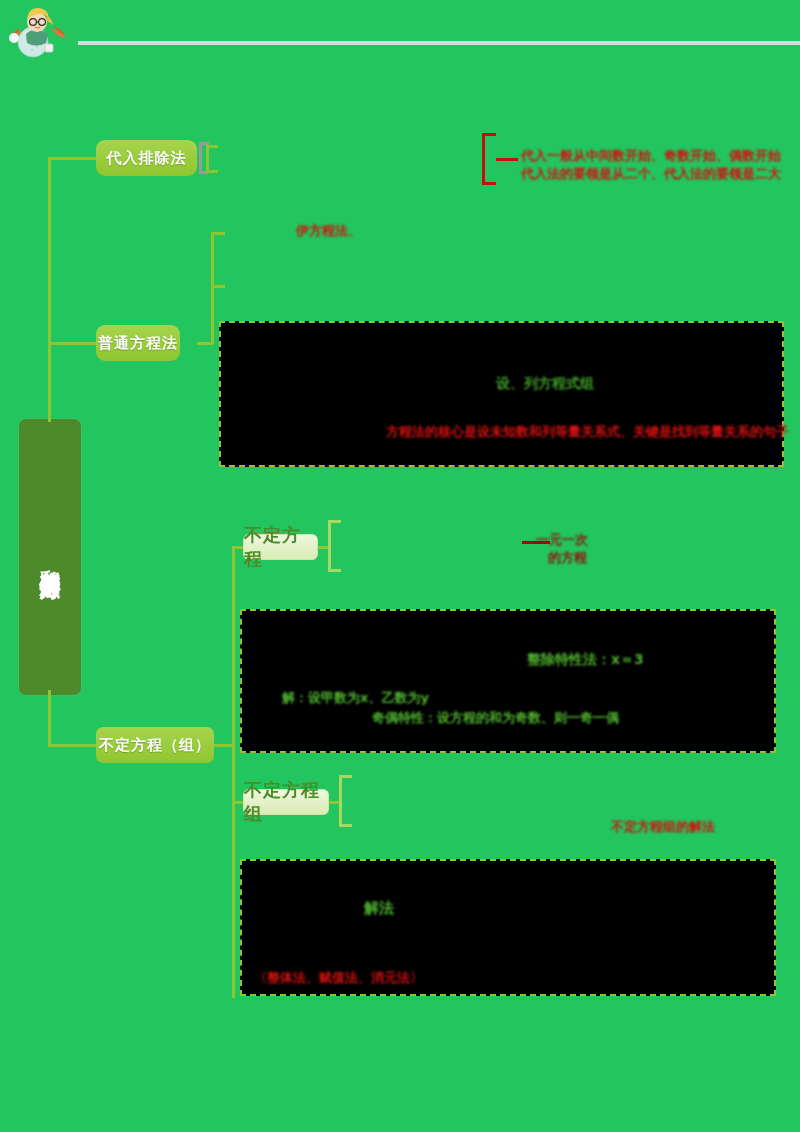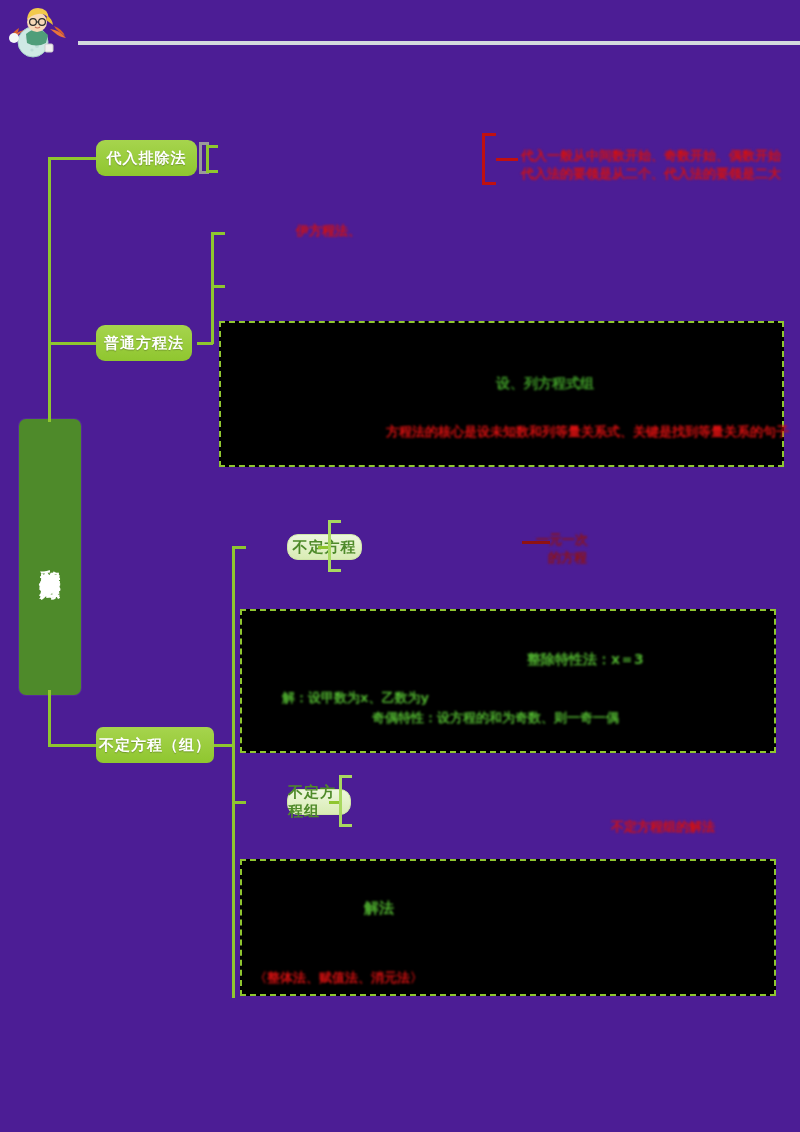--- a/index.html
+++ b/index.html
@@ -9,21 +9,21 @@
     width: 800px;
     height: 1132px;
     overflow: hidden;
     font-family: "DejaVu Sans", "Liberation Sans", sans-serif;
   }
 
   #page {
     position: relative;
     width: 800px;
     height: 1132px;
-    background: #4c1d95;
+    background: #22c55e;
   }
 
   
   #header-rule {
     position: absolute;
     left: 78px;
     top: 41px;
     width: 722px;
     height: 4px;
     background: #d4d9de;
@@ -70,41 +70,40 @@
     color: #ffffff;
     font-weight: bold;
     font-size: 15px;
     display: flex;
     align-items: center;
     justify-content: center;
     letter-spacing: 1px;
     text-shadow: 0 1px 1px rgba(0,0,0,0.25);
   }
   #node-dairu  { left: 96px;  top: 140px; width: 101px; height: 36px; }
-  #node-putong { left: 96px;  top: 325px; width: 96px; height: 36px; }
+  #node-putong { left: 96px;  top: 325px; width: 84px; height: 36px; }
   #node-budingz{ left: 96px;  top: 727px; width: 118px; height: 36px; border-radius: 7px; }
 
   
   .node-l3 {
     position: absolute;
     background: #e3f2c9;
     background-image: linear-gradient(#edf7dd, #d9ecb4);
-    border-radius: 11px;
+    border-radius: 6px;
     color: #4e8a2a;
     font-weight: bold;
-    font-size: 15px;
+    font-size: 18px;
     display: flex;
     align-items: center;
     justify-content: center;
     letter-spacing: 1px;
     border: 1px solid #cfe5a8;
-    margin-left: 44px;
   }
   #node-buding   { left: 243px; top: 534px; width: 75px;  height: 26px; }
-  #node-budinggr { left: 243px; top: 789px; width: 64px;  height: 26px; }
+  #node-budinggr { left: 243px; top: 789px; width: 86px;  height: 26px; }
 
   
   .line { position: absolute; background: #8fc62f; }
   .line-v { width: 3px; }
   .line-h { height: 3px; }
 
   
   .panel {
     position: absolute;
     background: #000000;

